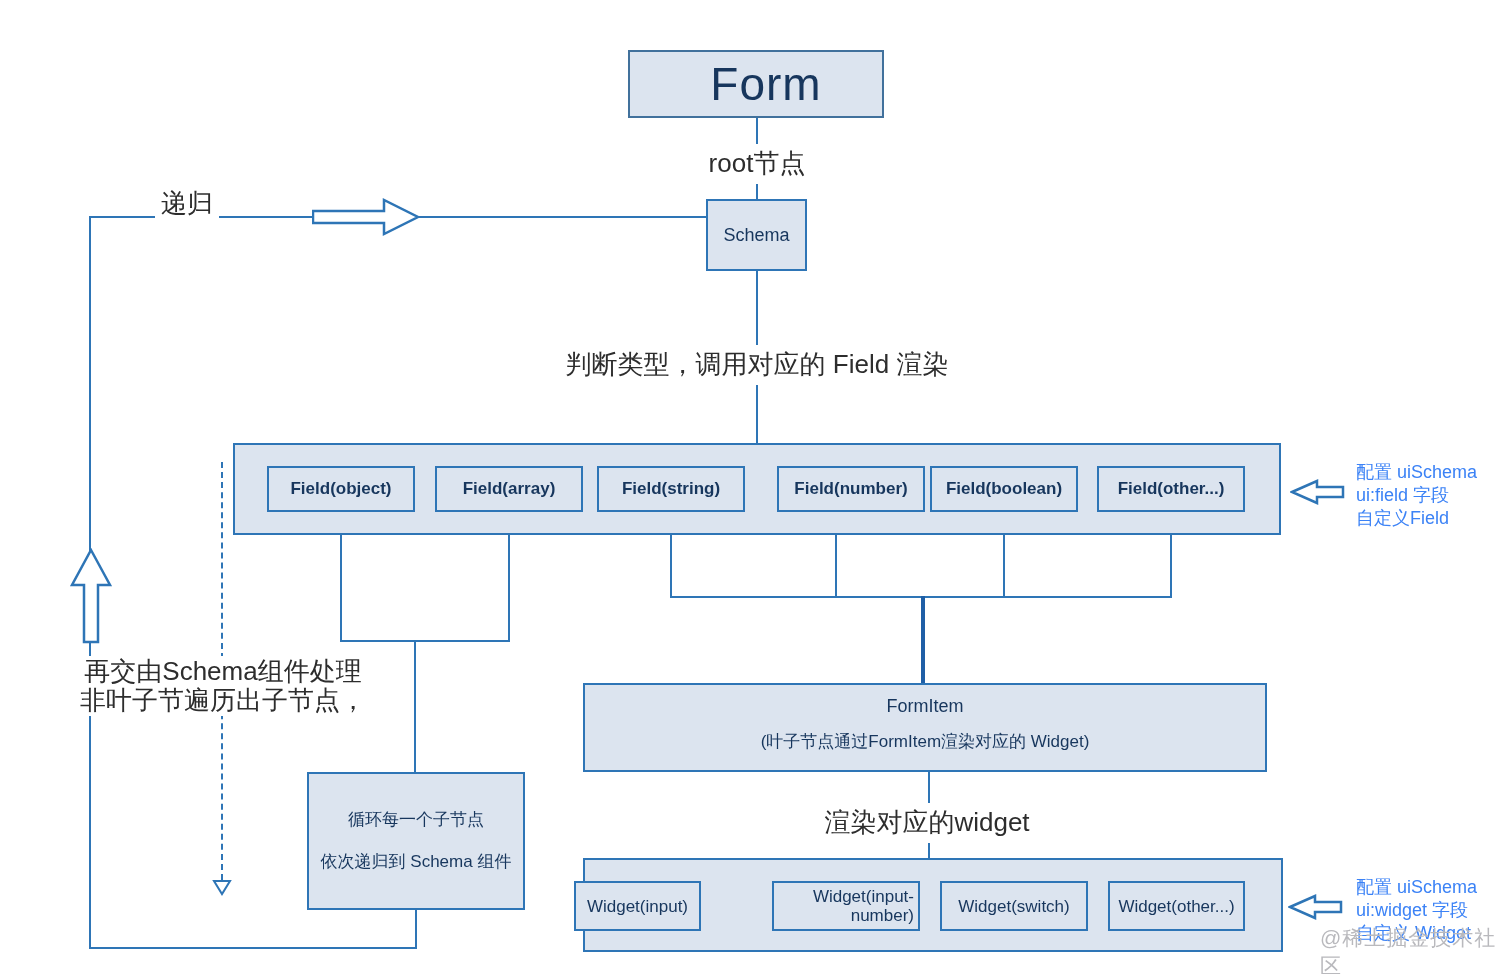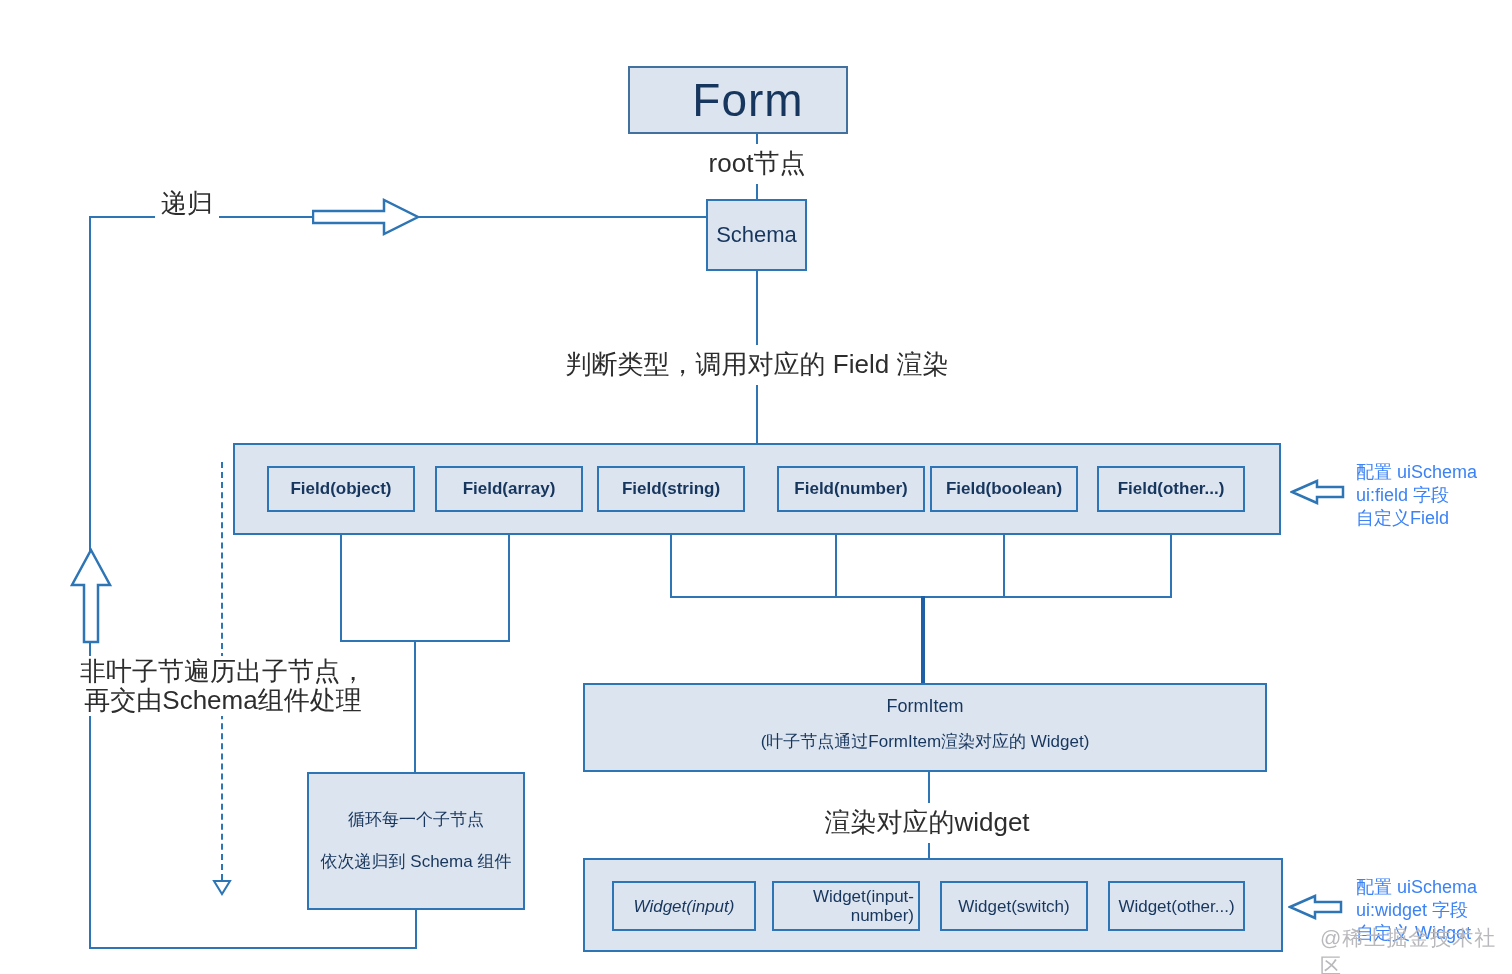--- a/index.html
+++ b/index.html
@@ -76,53 +76,53 @@
   <svg class="arrow-svg" style="left:1290px;top:478px;" width="56" height="28">
     <polygon points="2,14 27,3 27,9 53,9 53,19 27,19 27,25" fill="#ffffff" stroke="#2e75b6" stroke-width="2.5"></polygon>
   </svg>
   <svg class="arrow-svg" style="left:1288px;top:893px;" width="56" height="28">
     <polygon points="2,14 27,3 27,9 53,9 53,19 27,19 27,25" fill="#ffffff" stroke="#2e75b6" stroke-width="2.5"></polygon>
   </svg>
 
   <div class="container-box" style="left:233px;top:443px;width:1048px;height:92px;"></div>
   <div class="container-box" style="left:583px;top:858px;width:700px;height:94px;"></div>
 
-  <div id="form-node" class="node" style="left:628px;top:66px;width:220px;height:68px;padding-left:20px;">Form</div>
+  <div id="form-node" class="node" style="left:628px;top:50px;width:256px;height:68px;padding-left:20px;">Form</div>
 
-  <div class="node" style="left:706px;top:199px;width:101px;height:72px;font-size:22px;">Schema</div>
+  <div class="node" style="left:706px;top:199px;width:101px;height:72px;font-size:18px;">Schema</div>
 
   <div class="node field-box" style="left:267px;width:148px;">Field(object)</div>
   <div class="node field-box" style="left:435px;width:148px;">Field(array)</div>
   <div class="node field-box" style="left:597px;width:148px;">Field(string)</div>
   <div class="node field-box" style="left:762px;width:148px;margin-left:15px;">Field(number)</div>
   <div class="node field-box" style="left:930px;width:148px;">Field(boolean)</div>
   <div class="node field-box" style="left:1097px;width:148px;">Field(other...)</div>
 
   <div id="formitem-node" class="node" style="left:583px;top:683px;width:684px;height:89px;">
     <div>FormItem</div>
     <div class="sub">(叶子节点通过FormItem渲染对应的 Widget)</div>
   </div>
 
-  <div class="node widget-box" style="left:612px;width:144px;font-style:italic;">Widget(input)</div>
+  <div class="node widget-box" style="left:574px;width:127px;">Widget(input)</div>
   <div class="node widget-box" style="left:772px;width:148px;width:148px;text-align:right;">Widget(input-number)</div>
   <div class="node widget-box" style="left:940px;width:148px;">Widget(switch)</div>
   <div class="node widget-box" style="left:1108px;width:137px;">Widget(other...)</div>
 
   <div id="loop-node" class="node" style="left:307px;top:772px;width:218px;height:138px;gap:16px;">
     <div>循环每一个子节点</div>
     <div>依次递归到 Schema 组件</div>
   </div>
 
   <div class="lbl centered" style="left:757px;top:144px;">root节点</div>
   <div class="lbl centered" style="left:757px;top:345px;">判断类型，调用对应的 Field 渲染</div>
   <div class="lbl centered" style="left:927px;top:803px;">渲染对应的widget</div>
   <div class="lbl" style="left:155px;top:184px;">递归</div>
   <div class="lbl centered" style="left:223px;top:656px;line-height:29px;">
+    <div>再交由Schema组件处理</div>
     <div>非叶子节遍历出子节点，</div>
-    <div>再交由Schema组件处理</div>
   </div>
 
   <div class="annotation" style="left:1356px;top:461px;">
     <div>配置 uiSchema</div>
     <div>ui:field 字段</div>
     <div>自定义Field</div>
   </div>
   <div class="annotation" style="left:1356px;top:876px;">
     <div>配置 uiSchema</div>
     <div>ui:widget 字段</div>

